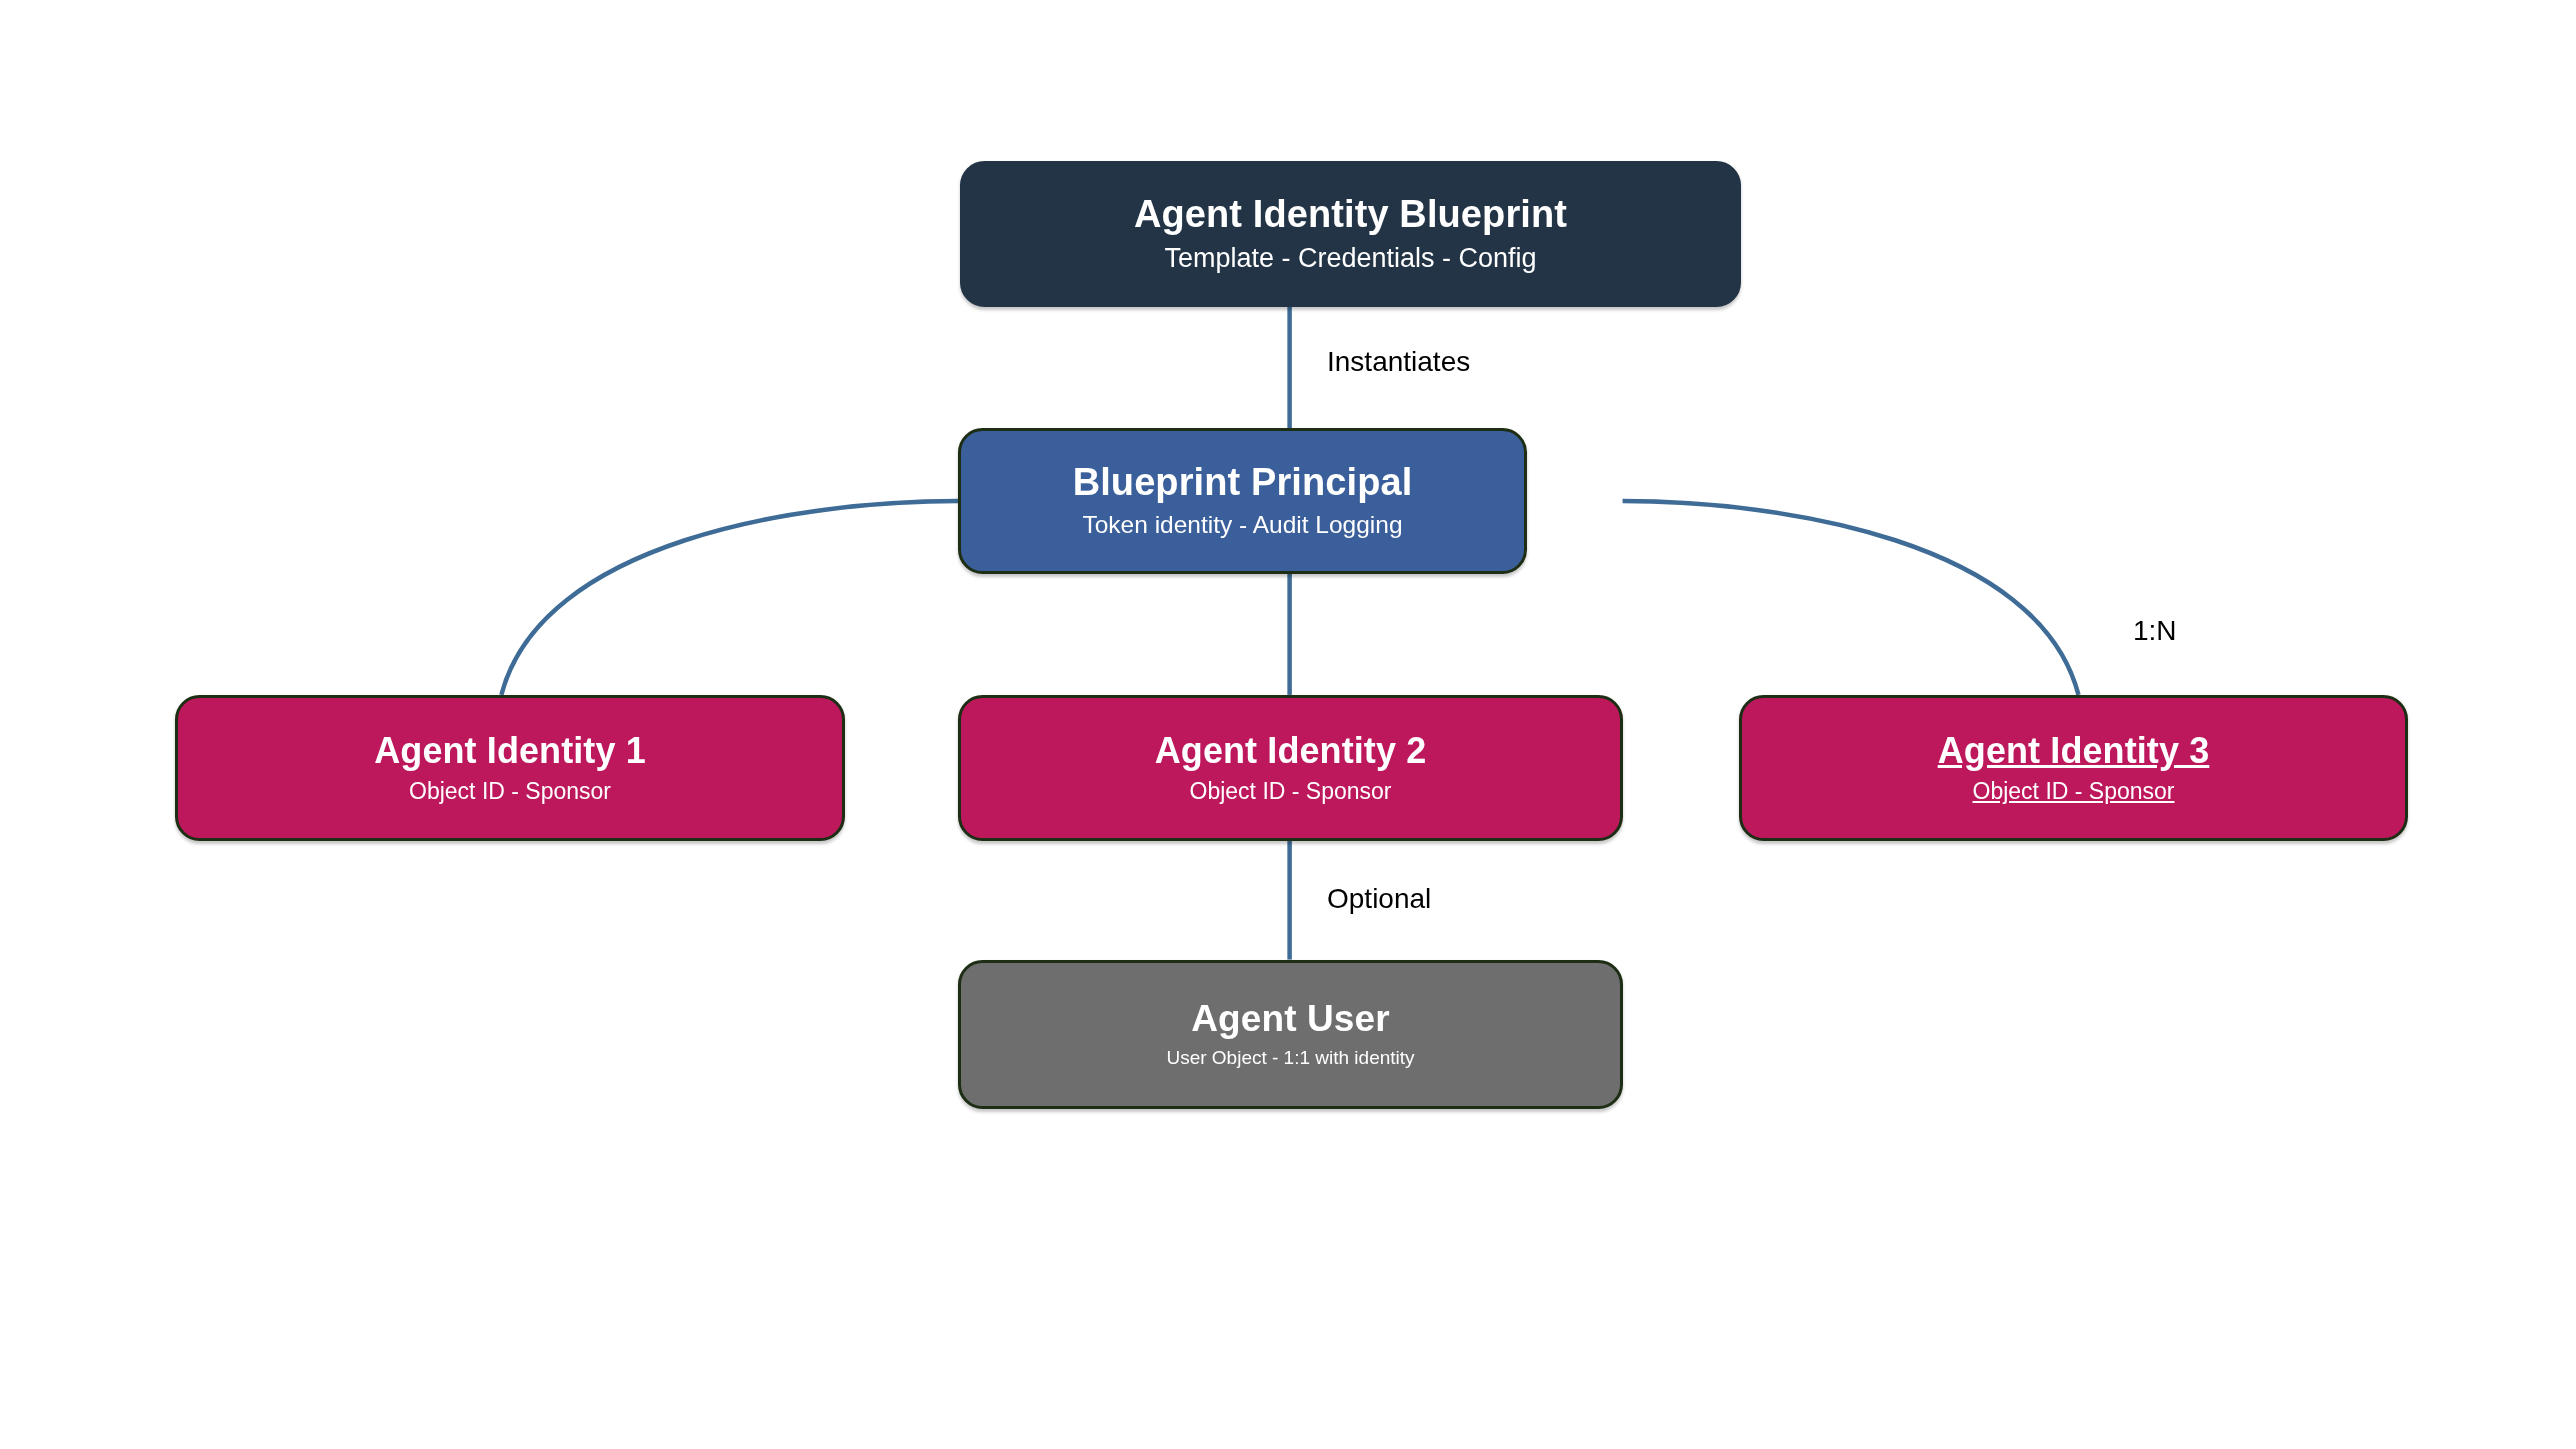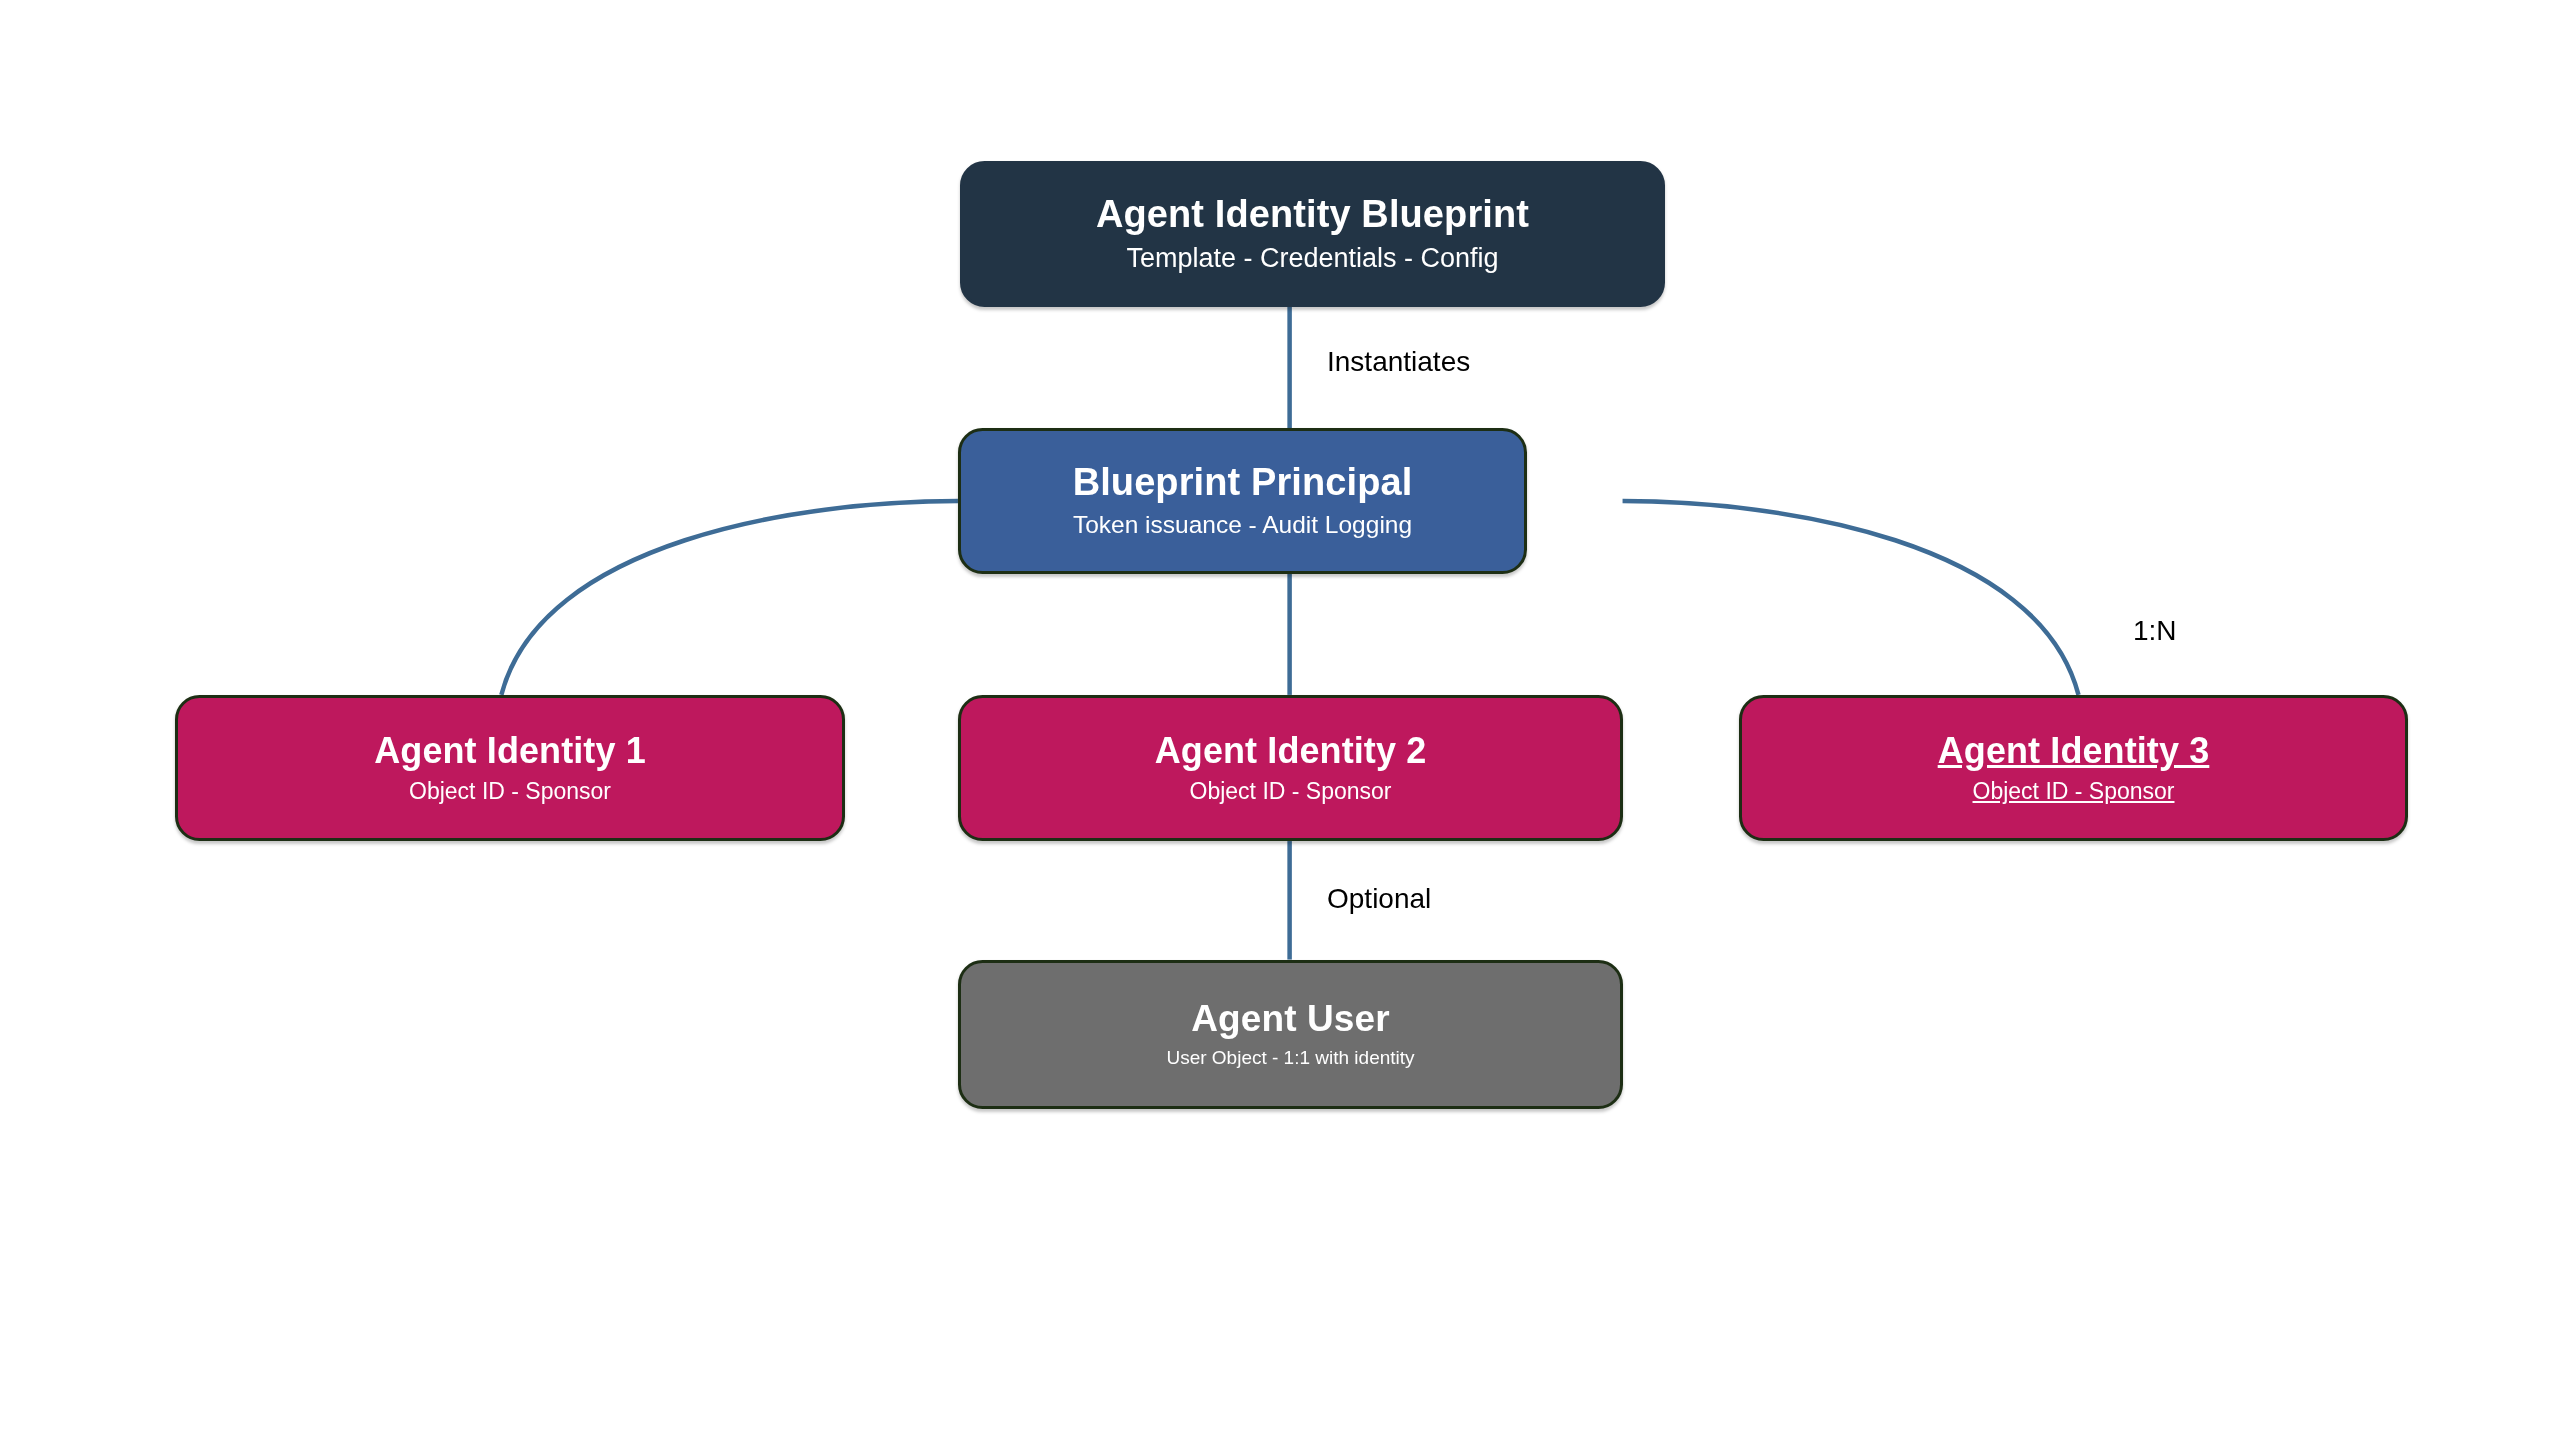--- a/index.html
+++ b/index.html
@@ -45,21 +45,21 @@
     letter-spacing: 0.1px;
   }
   .node .node-sub {
     line-height: 1.1;
     font-weight: normal;
   }
   
   .node-blueprint {
     left: 960px;
     top: 161px;
-    width: 705px;
+    width: 781px;
     height: 146px;
     background: #223445;
     border: 3.2px solid #223445;
     box-shadow: 0 2.6px 3.2px rgba(0,0,0,0.22);
   }
   .node-blueprint .node-title { font-size: 38px; margin-bottom: 9px; }
   .node-blueprint .node-sub   { font-size: 27px; }
 
   
   .node-principal {
@@ -132,21 +132,21 @@
     <path d="M 2002 1306 L 2002 1490" fill="none" stroke="#3E6C96" stroke-width="7"></path>
   </svg>
 
   <div class="node node-blueprint">
     <div class="node-title">Agent Identity Blueprint</div>
     <div class="node-sub">Template - Credentials - Config</div>
   </div>
 
   <div class="node node-principal">
     <div class="node-title">Blueprint Principal</div>
-    <div class="node-sub">Token issuance - Audit Logging</div>
+    <div class="node-sub">Token identity - Audit Logging</div>
   </div>
 
   <div class="node node-identity node-identity-1">
     <div class="node-title">Agent Identity 1</div>
     <div class="node-sub">Object ID - Sponsor</div>
   </div>
 
   <div class="node node-identity node-identity-2">
     <div class="node-title">Agent Identity 2</div>
     <div class="node-sub">Object ID - Sponsor</div>

